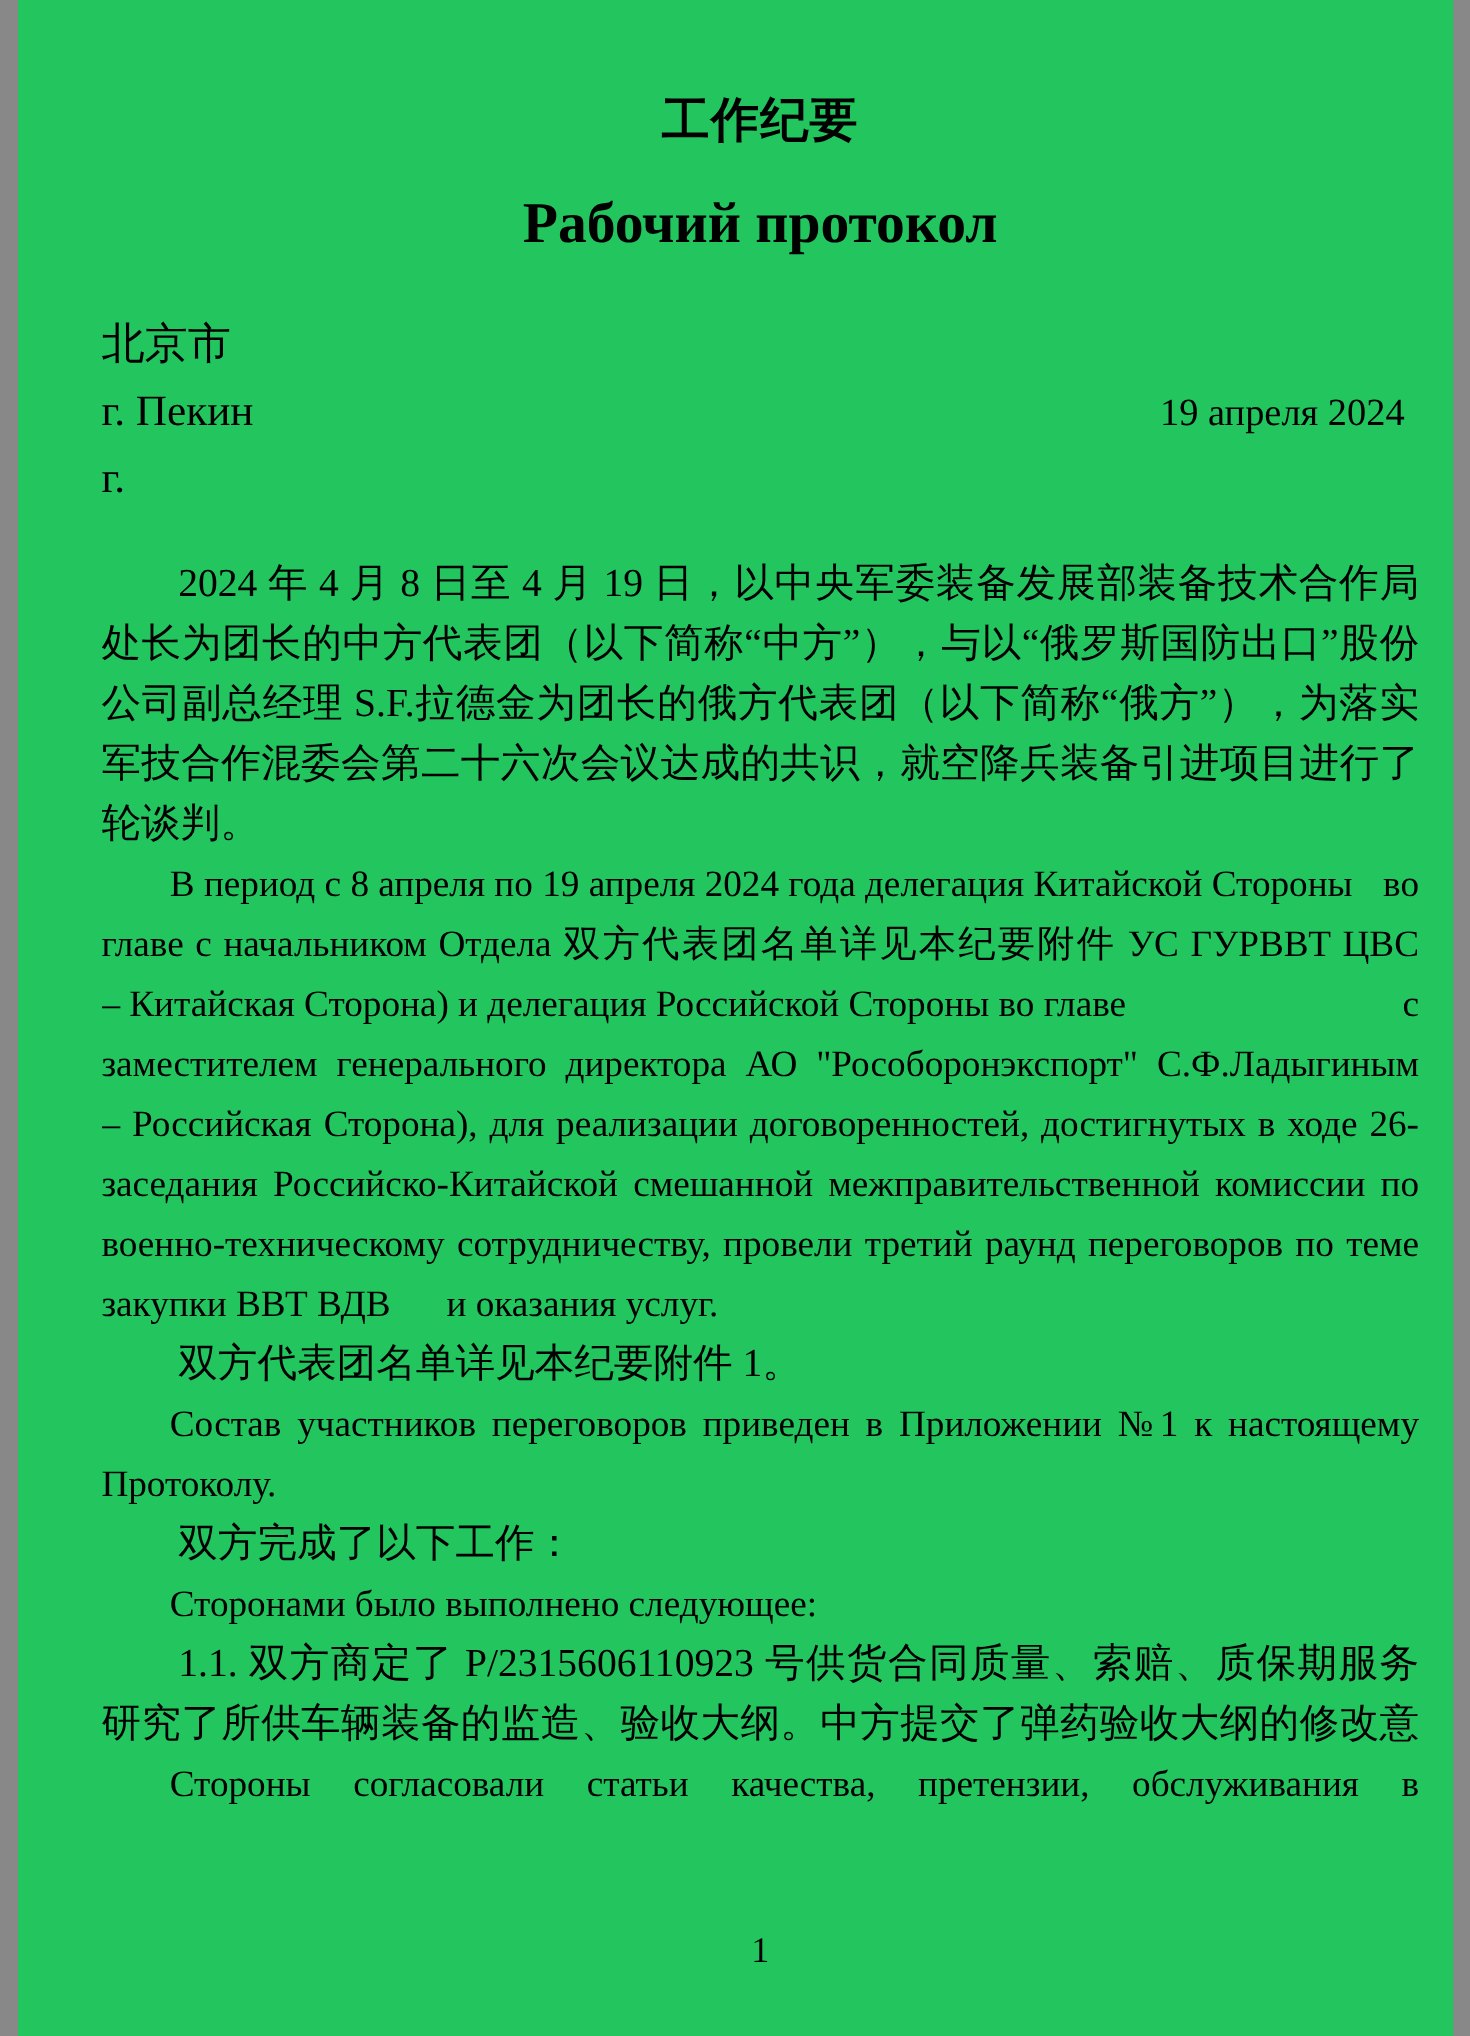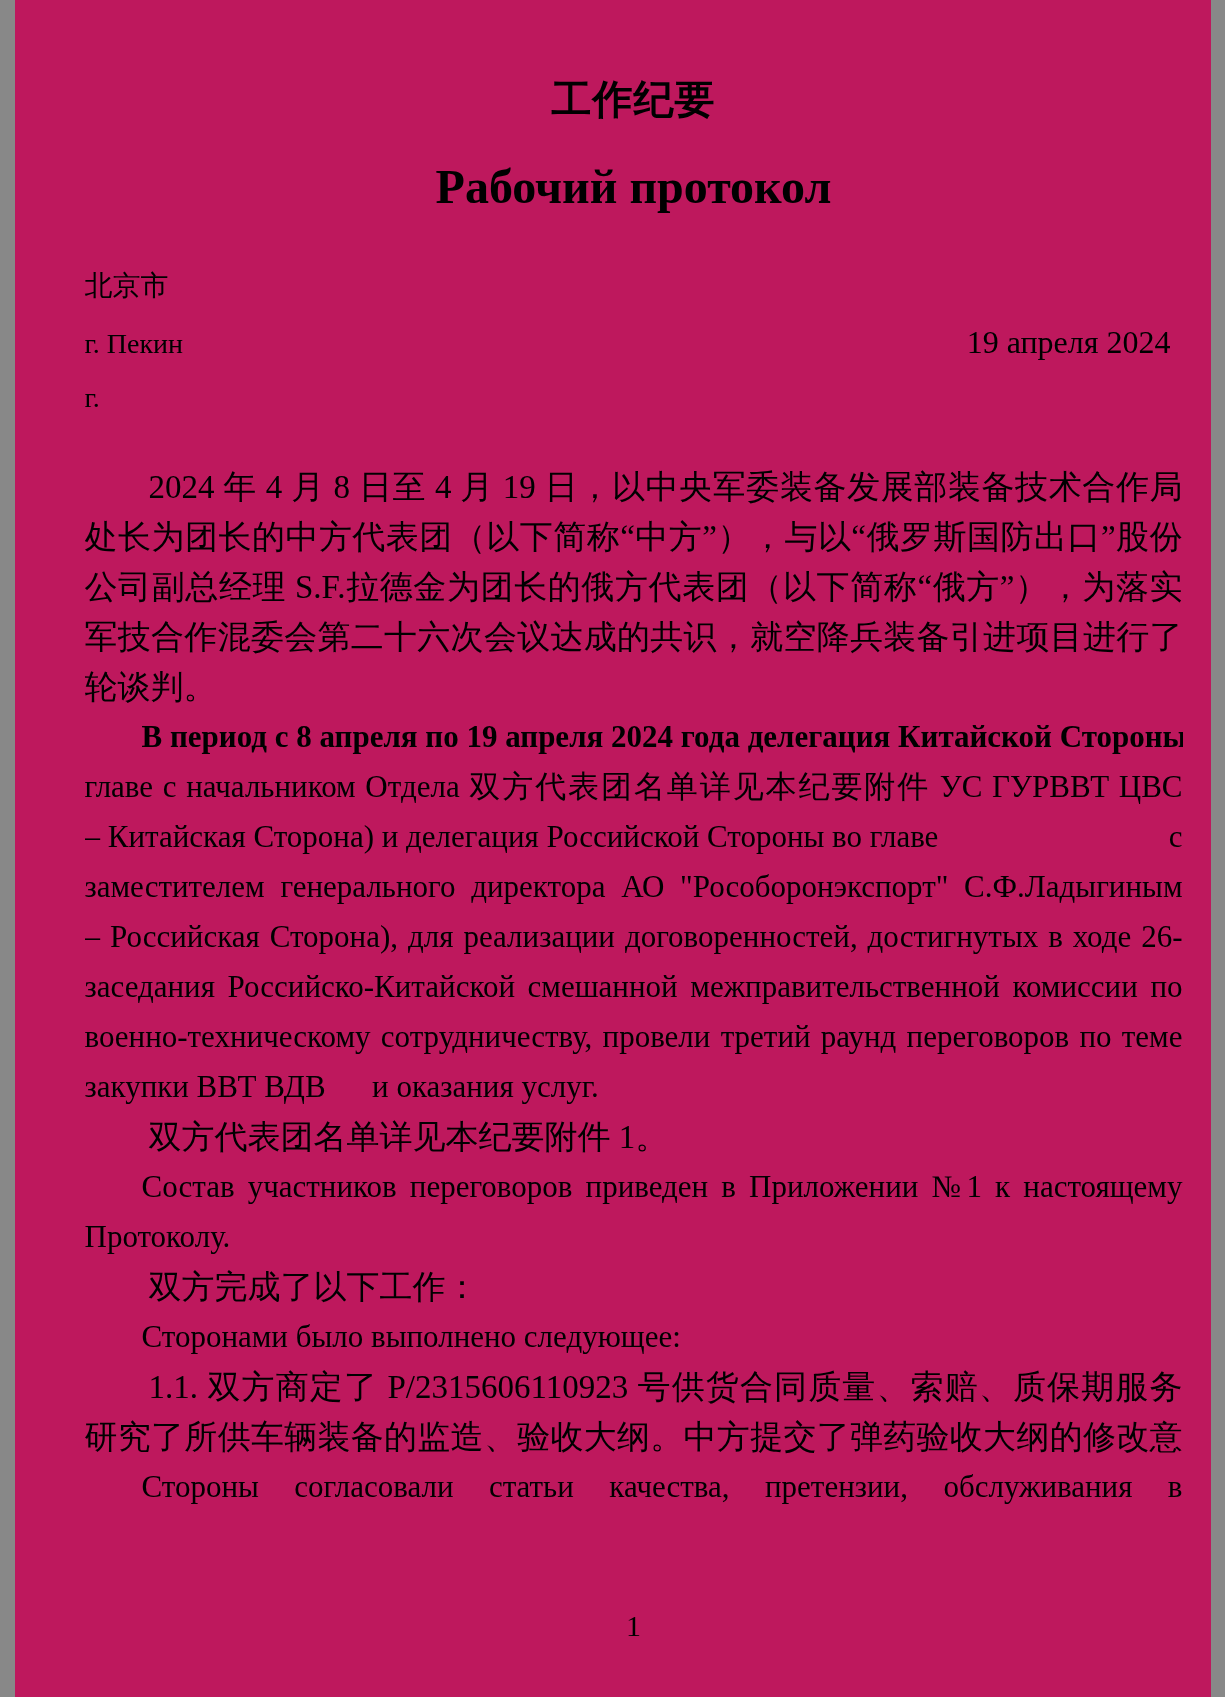--- a/index.html
+++ b/index.html
@@ -1,20 +1,20 @@
 <!DOCTYPE html>
 <html><head>
 <meta charset="utf-8">
 <style>
   html,body { margin:0; padding:0; background:#888; }
   .page {
     position:relative;
     width:1196px; height:1697px;
     margin:0 auto;
-    background:#be185d;
+    background:#22c55e;
     color:#000000;
     font-family:"Liberation Serif", serif;
     overflow:hidden;
   }
   .content { padding-left:70px; padding-right:28px; }
 
   .title-cn {
     padding-top:74px;
     font-family:"Liberation Serif", sans-serif;
     font-size:40px; font-weight:bold;
@@ -22,34 +22,34 @@
     letter-spacing:1px;
   }
   .title-ru {
     margin-top:36px;
     font-size:48px; font-weight:bold;
     text-align:center; line-height:50px;
   }
 
   .dateline { margin-top:46px; }
   .dl-row { display:flex; justify-content:space-between; align-items:baseline; height:56px; line-height:56px; }
-  .dl-row .dl-left  { font-size:28px; }
+  .dl-row .dl-left  { font-size:36px; }
   .dl-row .dl-right { font-size:32px; }
   .dl-row:nth-child(1) .dl-right { padding-right:104px; }
   .dl-row:nth-child(2) .dl-right { padding-right:12px; }
 
   .body-lines { margin-top:36px; }
   .bl { height:50px; line-height:50px; overflow:hidden; white-space:nowrap; }
   .bl.just { white-space:normal; text-align:justify; text-align-last:justify; }
   .bl.cn { font-size:33px; font-family:"Liberation Serif", serif; }
   .bl.ru { font-size:31px; font-family:"Liberation Serif", serif; }
   .bl.ind-cn { text-indent:64px; }
   .bl.ind-ru { text-indent:57px; }
   .bl.split { display:flex; justify-content:space-between; align-items:baseline; text-indent:0; }
-  .bl.split.ind-ru { padding-left:57px;font-weight:bold; }
+  .bl.split.ind-ru { padding-left:57px; }
 
   .page-number {
     position:absolute; left:70px; right:28px; top:1606px;
     text-align:center; font-size:30px; line-height:40px;
   }
 </style>
 </head>
 <body>
 
 <div class="page">

